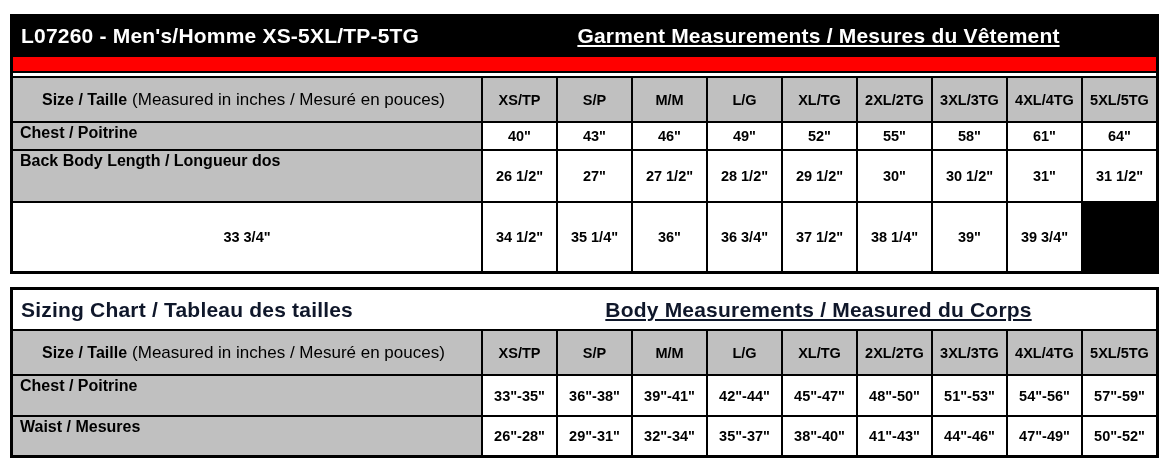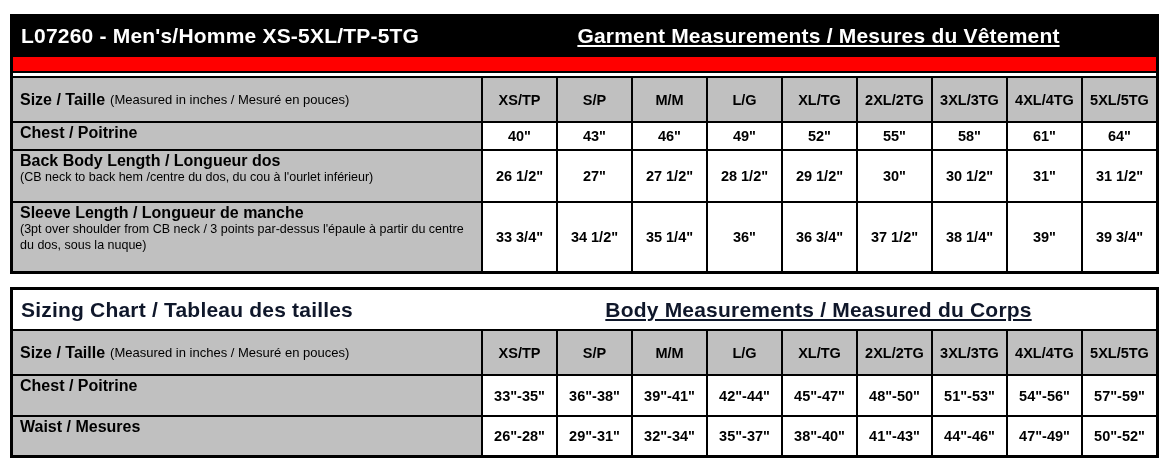--- a/index.html
+++ b/index.html
@@ -65,22 +65,22 @@
 
   
   .size-head {
     background: #c0c0c0;
     display: flex;
     align-items: center;
     padding-left: 7px;
     box-sizing: border-box;
     overflow: hidden;
   }
-  .size-head .main { font-weight: bold; font-size: 16px; white-space: nowrap; }
-  .size-head .sub  { font-weight: normal; font-size: 13px; margin-left: 5px; white-space: nowrap; }
+  .size-head .main { font-weight: bold; font-size: 16px; white-space: nowrap; margin-left: 22px; }
+  .size-head .sub  { font-weight: normal; font-size: 17px; margin-left: 5px; white-space: nowrap; }
 
   .col-head {
     background: #c0c0c0;
     display: flex;
     align-items: center;
     justify-content: center;
     font-weight: bold;
     font-size: 14.5px;
     white-space: nowrap;
     overflow: hidden;
@@ -149,36 +149,31 @@
     <div class="val">46"</div>
     <div class="val">49"</div>
     <div class="val">52"</div>
     <div class="val">55"</div>
     <div class="val">58"</div>
     <div class="val">61"</div>
     <div class="val">64"</div>
 
     <div class="row-label">
       <span class="main">Back Body Length / Longueur dos</span>
-      <span class="sub">(CB neck to back hem /centre du dos, du cou à l'ourlet inférieur)</span>
     </div>
     <div class="val">26 1/2"</div>
     <div class="val">27"</div>
     <div class="val">27 1/2"</div>
     <div class="val">28 1/2"</div>
     <div class="val">29 1/2"</div>
     <div class="val">30"</div>
     <div class="val">30 1/2"</div>
     <div class="val">31"</div>
     <div class="val">31 1/2"</div>
 
-    <div class="row-label">
-      <span class="main">Sleeve Length / Longueur de manche</span>
-      <span class="sub">(3pt over shoulder from CB neck / 3 points par-dessus l'épaule à partir du centre du dos, sous la nuque)</span>
-    </div>
     <div class="val">33 3/4"</div>
     <div class="val">34 1/2"</div>
     <div class="val">35 1/4"</div>
     <div class="val">36"</div>
     <div class="val">36 3/4"</div>
     <div class="val">37 1/2"</div>
     <div class="val">38 1/4"</div>
     <div class="val">39"</div>
     <div class="val">39 3/4"</div>
   </div>

